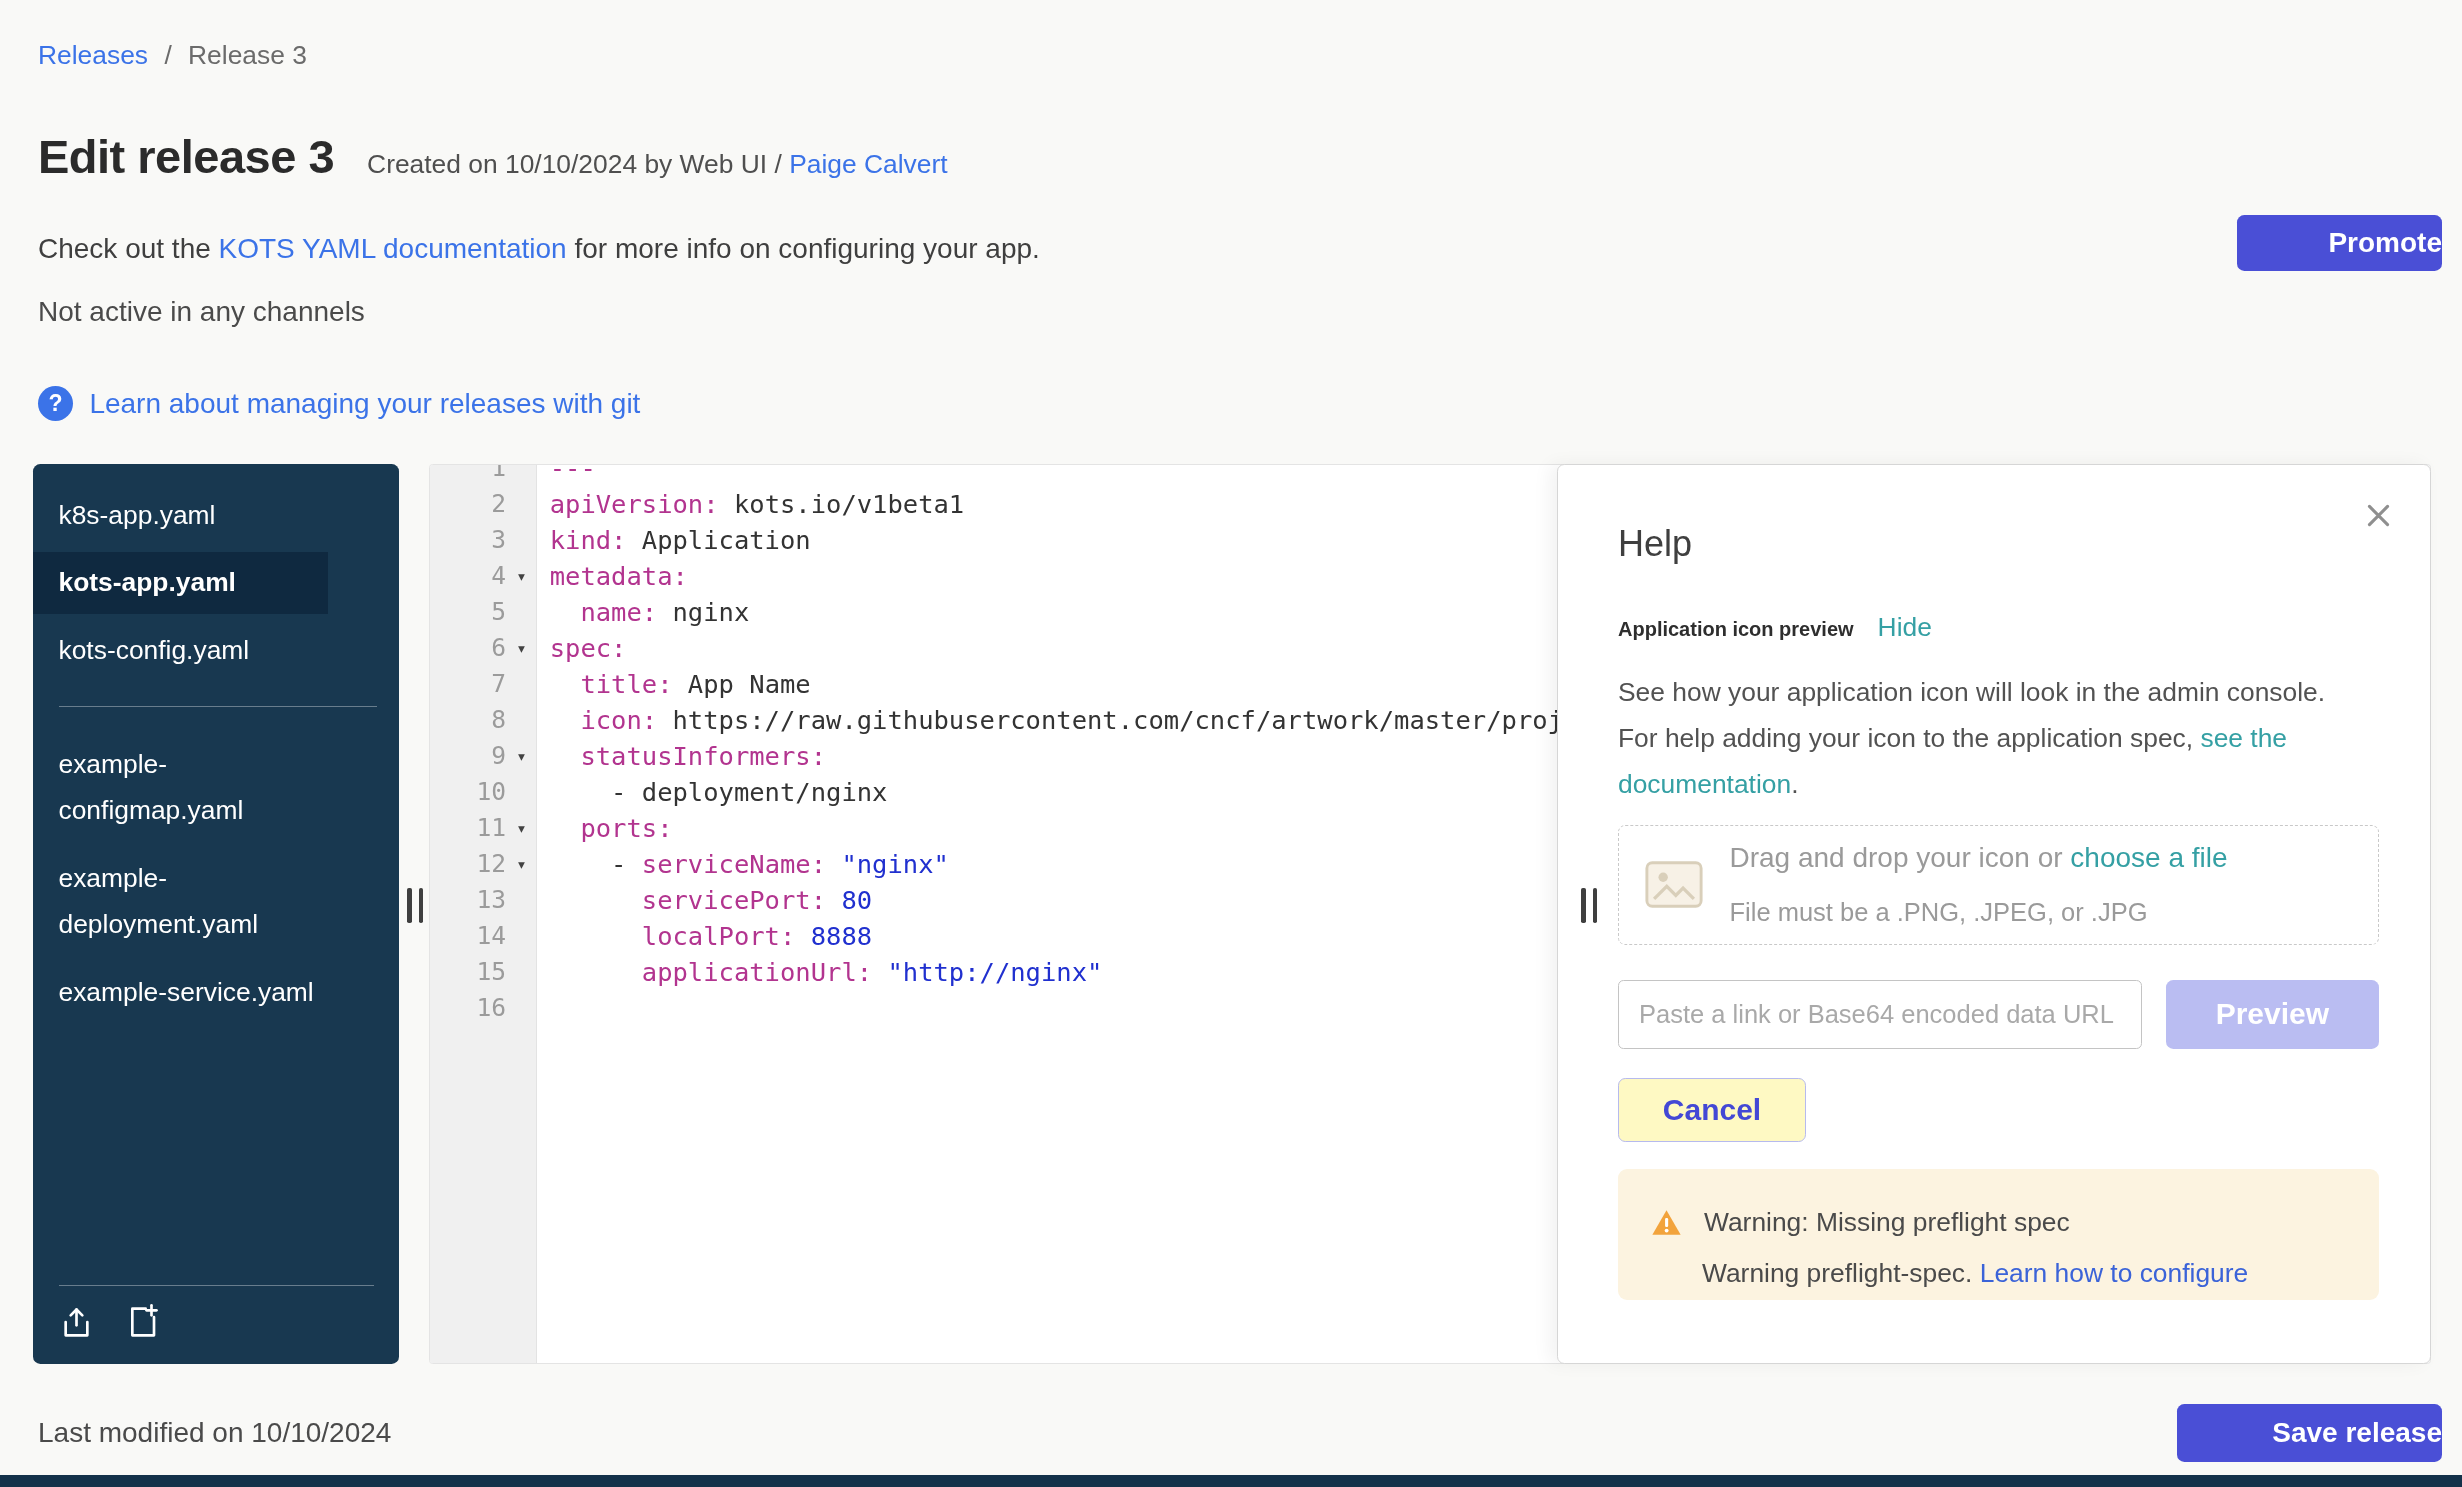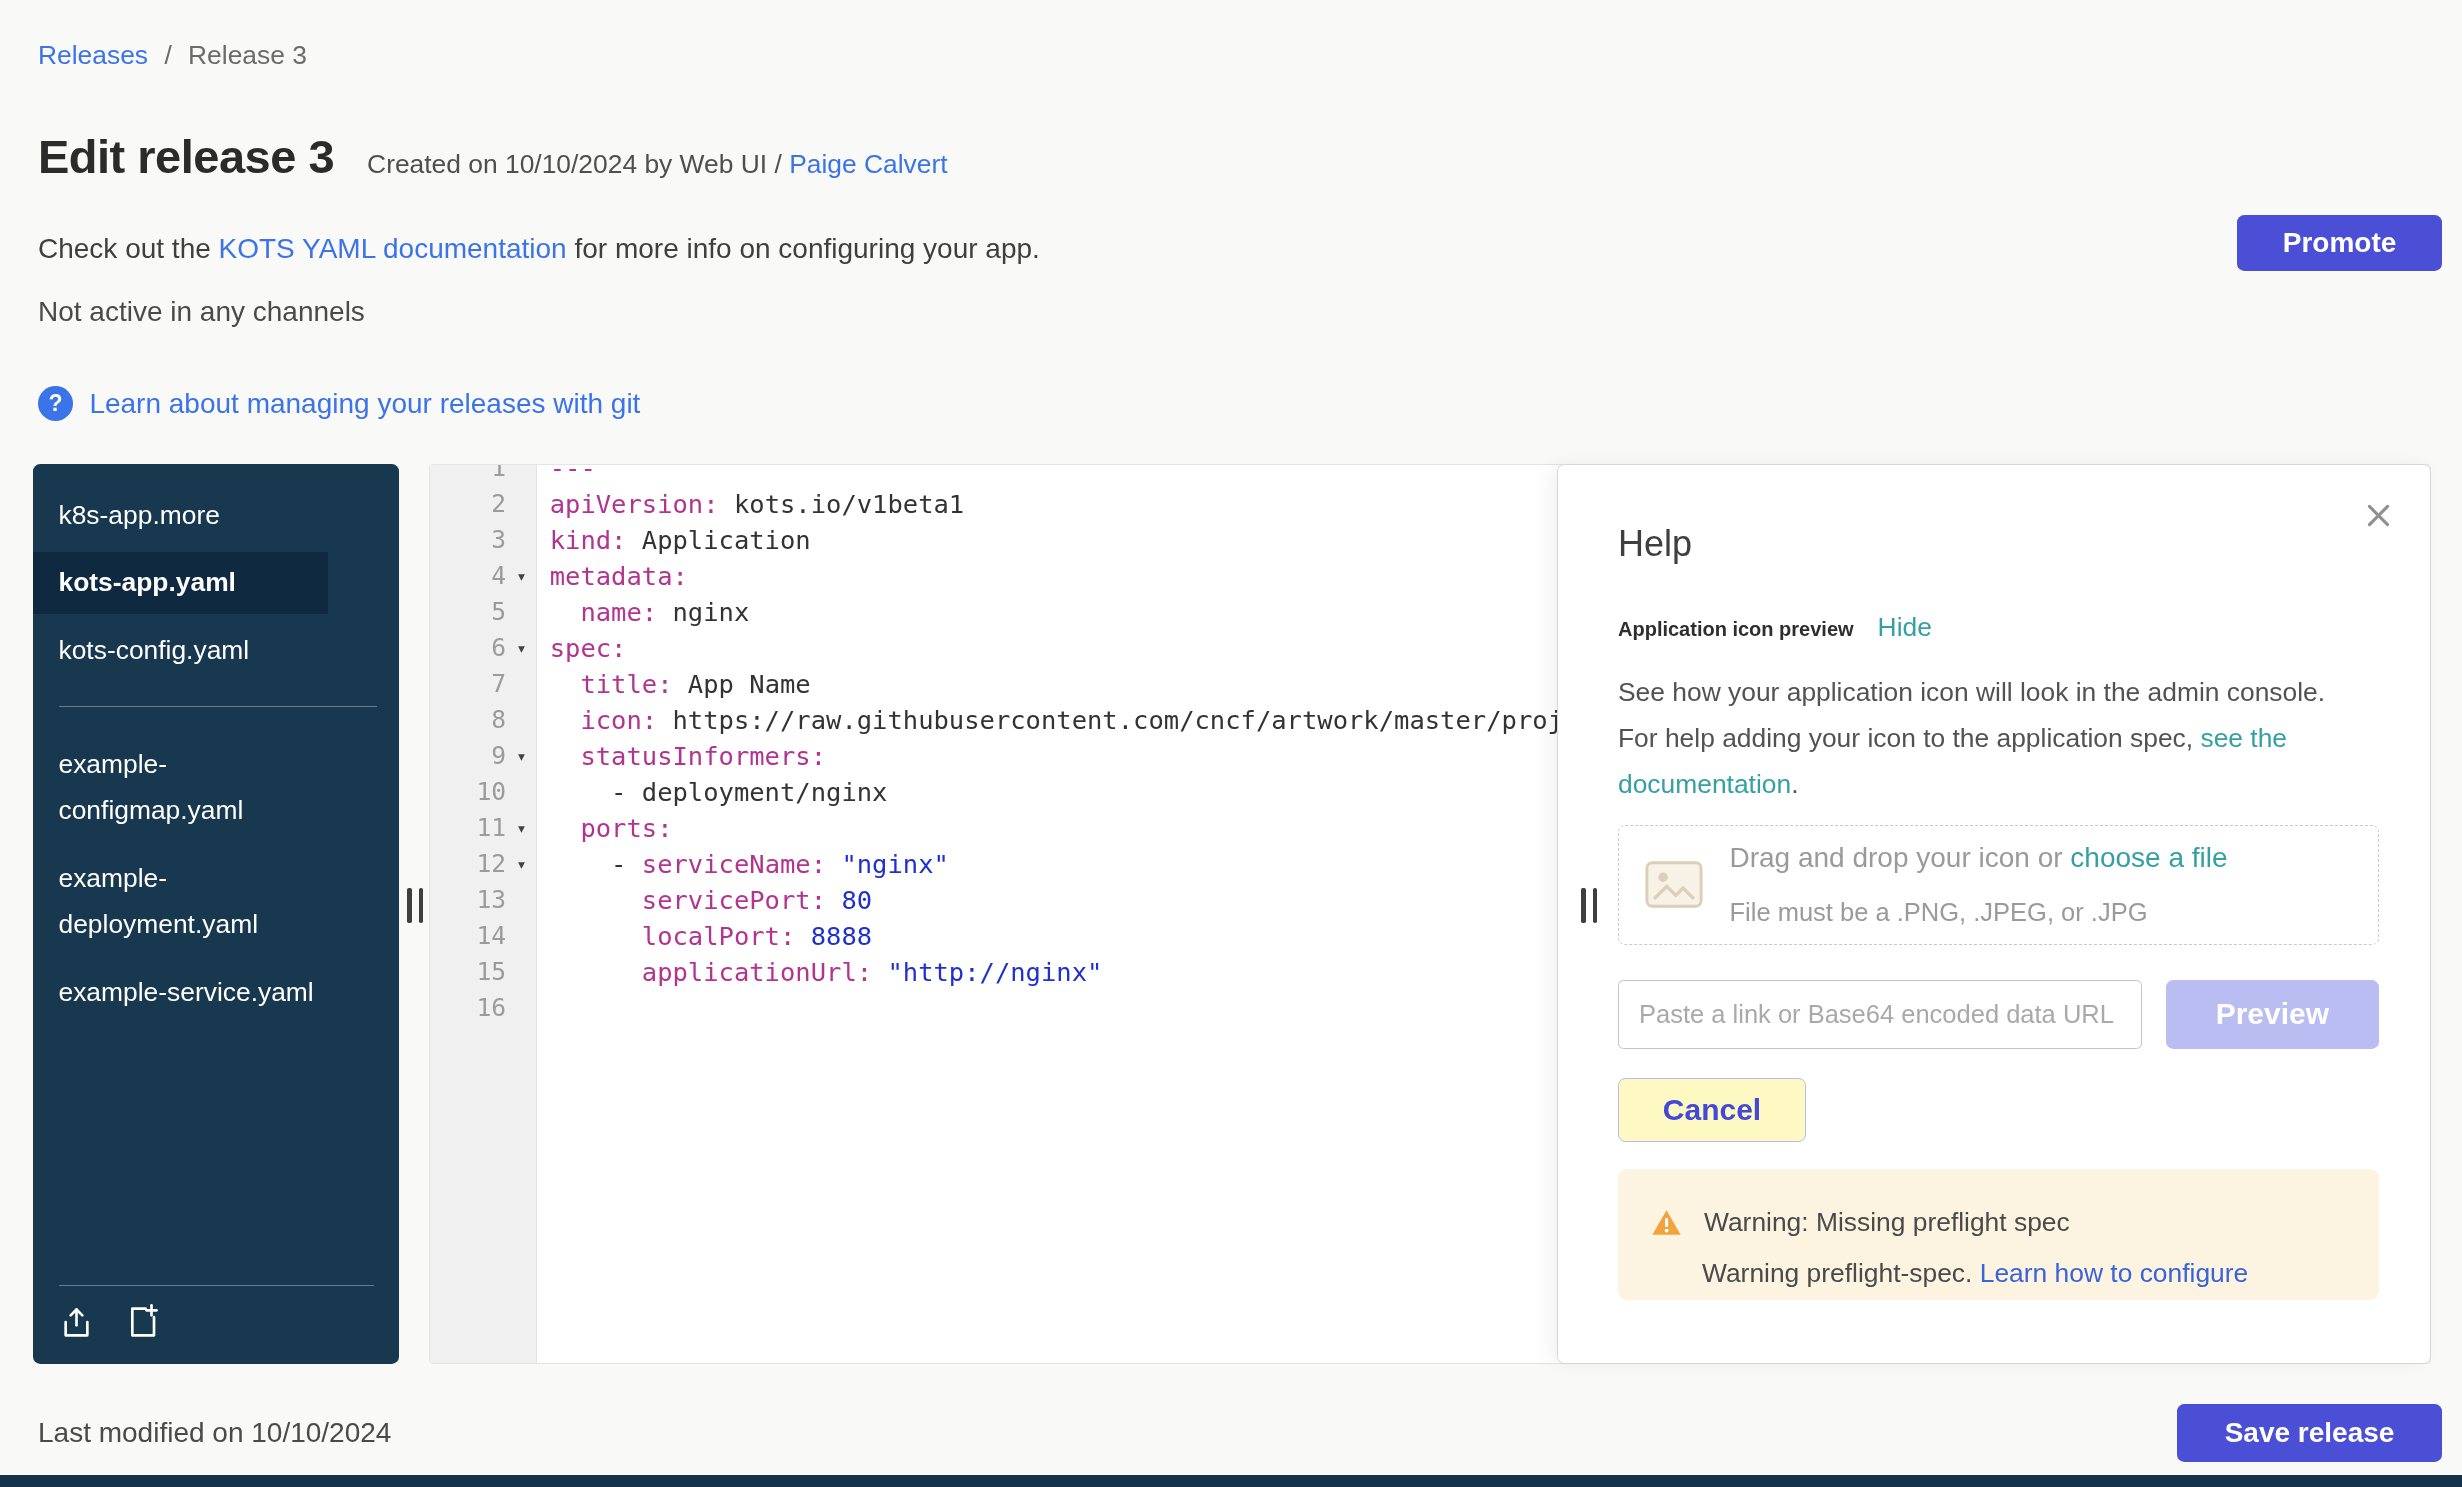--- a/index.html
+++ b/index.html
@@ -15,21 +15,21 @@
   
   .breadcrumb { position:absolute; left:38px; top:40px; font-size:26.4px; }
   .breadcrumb .sep, .breadcrumb .cur { color:#6b6b6b; }
   .breadcrumb .sep { margin:0 9px; }
 
   .title-row { position:absolute; left:38px; top:129px; display:flex; align-items:baseline; gap:33px; }
   .title-row h1 { font-size:47px; font-weight:700; color:#2b2b2b; letter-spacing:-0.5px; }
   .created { font-size:26.4px; color:#4f4f4f; }
 
   .btn { border:none; border-radius:7.3px; font-weight:700; }
-  .btn.primary { background:#4a4fd6; color:#fff; }
+  .btn.primary { background:#4a4fd6; color:#fff;text-align:right; }
   .promote { position:absolute; right:20px; top:215px; width:205px; height:56px; font-size:28px; }
 
   .docs-line { position:absolute; left:38px; top:233px; font-size:28px; color:#3f3f3f; }
   .channel-status { position:absolute; left:38px; top:296px; font-size:28px; color:#4a4a4a; }
 
   .git-help { position:absolute; left:38px; top:386px; display:flex; align-items:center; gap:16.4px; }
   .qicon { width:35px; height:35px; border-radius:50%; background:#3b73e8; color:#fff;
            font-size:23px; font-weight:700; display:flex; align-items:center; justify-content:center; }
   .git-help a { font-size:28px; color:#3b73e8; }
 
@@ -133,21 +133,21 @@
 
   <div class="git-help">
     <span class="qicon">?</span>
     <a>Learn about managing your releases with git</a>
   </div>
 
   <div class="main">
 
     <aside class="sidebar">
       <div class="file-list">
-          <div class="file-item">k8s-app.more</div>
+          <div class="file-item">k8s-app.yaml</div>
           <div class="file-item selected">kots-app.yaml</div>
           <div class="file-item">kots-config.yaml</div>
         </div>
       <div class="divider"></div>
       <div class="file-list examples">
           <div class="file-item">example-configmap.yaml</div>
           <div class="file-item">example-deployment.yaml</div>
           <div class="file-item">example-service.yaml</div>
         </div>
       <div class="sidebar-bottom">

